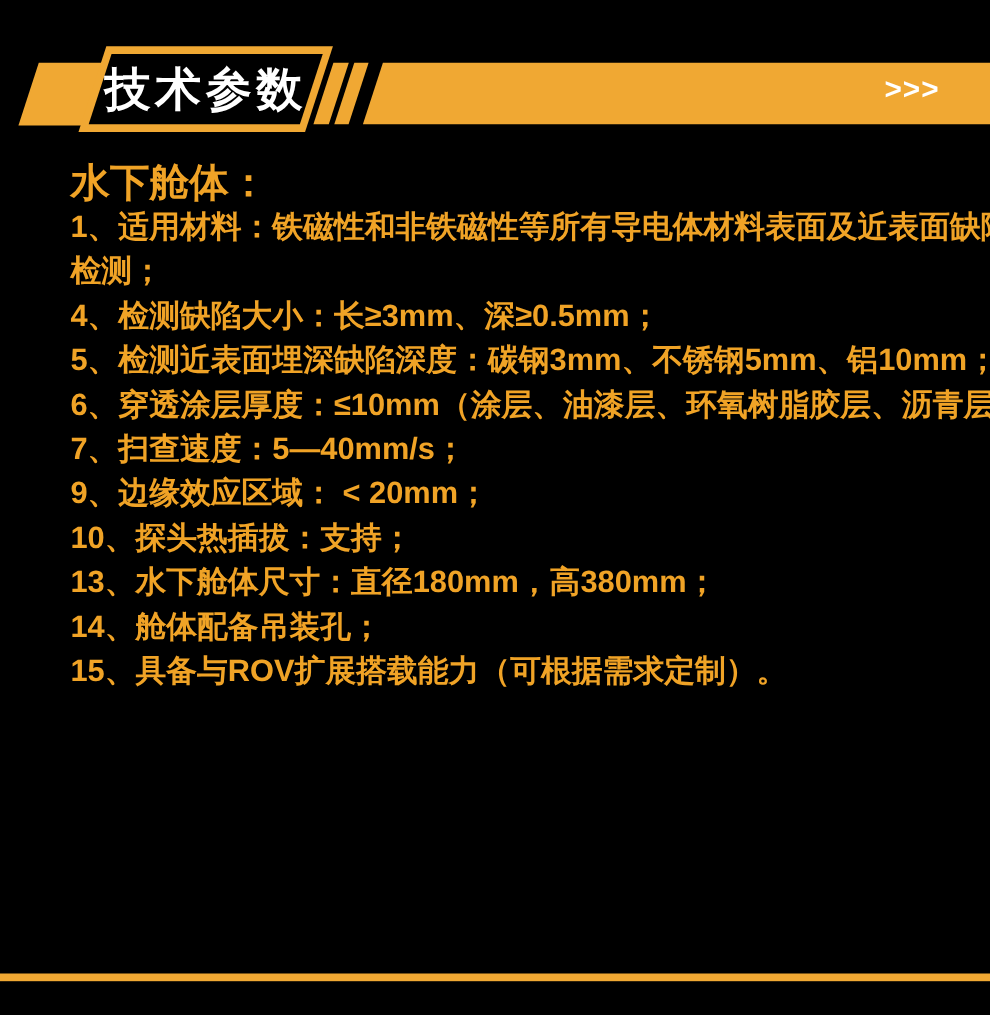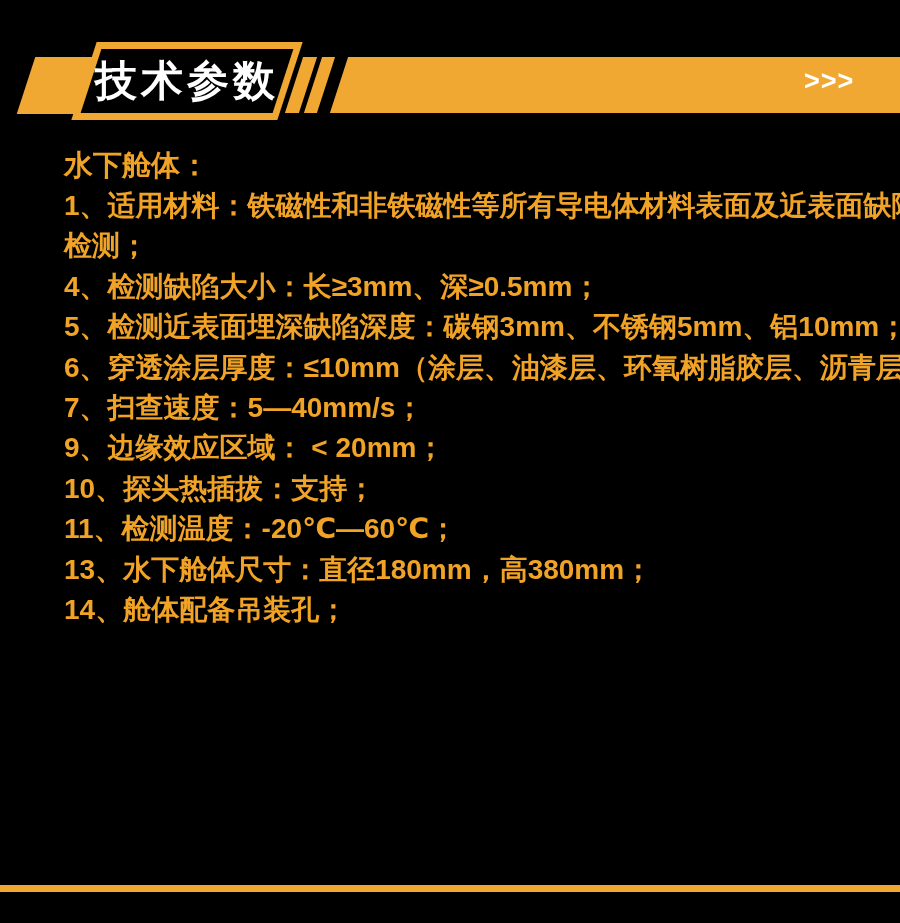--- a/index.html
+++ b/index.html
@@ -55,21 +55,21 @@
     z-index:3;line-height:1;
   }
   
   .specs{
     position:absolute;left:64px;top:145px;right:16px;
     color:var(--text-orange);
     font-weight:bold;
   }
   .spec-title{
     height:41px;line-height:41px;
-    font-size:29px;
+    font-size:36px;
     white-space:nowrap;
   }
   .line{
     height:40.4px;line-height:40.4px;
     font-size:28px;
     white-space:nowrap;
   }
   
   .footer-bar{
     position:absolute;left:0;top:885px;width:900px;height:7px;
@@ -101,21 +101,21 @@
     <div class="spec-title">水下舱体：</div>
     <div id="spec-lines">
         <div class="line">1、适用材料：铁磁性和非铁磁性等所有导电体材料表面及近表面缺陷</div>
         <div class="line">检测；</div>
         <div class="line">4、检测缺陷大小：长≥3mm、深≥0.5mm；</div>
         <div class="line">5、检测近表面埋深缺陷深度：碳钢3mm、不锈钢5mm、铝10mm；</div>
         <div class="line">6、穿透涂层厚度：≤10mm（涂层、油漆层、环氧树脂胶层、沥青层</div>
         <div class="line">7、扫查速度：5—40mm/s；</div>
         <div class="line">9、边缘效应区域： &lt; 20mm；</div>
         <div class="line">10、探头热插拔：支持；</div>
-        <div class="line">11、检测温度：-20℃—60℃；</div>
         <div class="line">13、水下舱体尺寸：直径180mm，高380mm；</div>
         <div class="line">14、舱体配备吊装孔；</div>
+        <div class="line">15、具备与ROV扩展搭载能力（可根据需求定制）。</div>
       </div>
   </div>
 
   <div class="footer-bar"></div>
 
 </div>
 
 </body></html>

